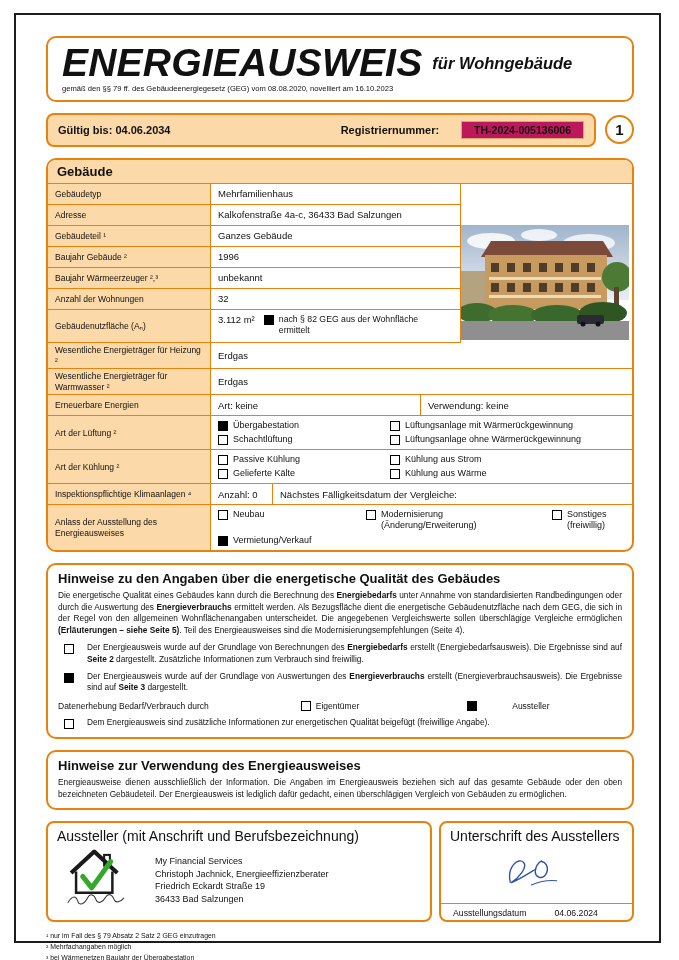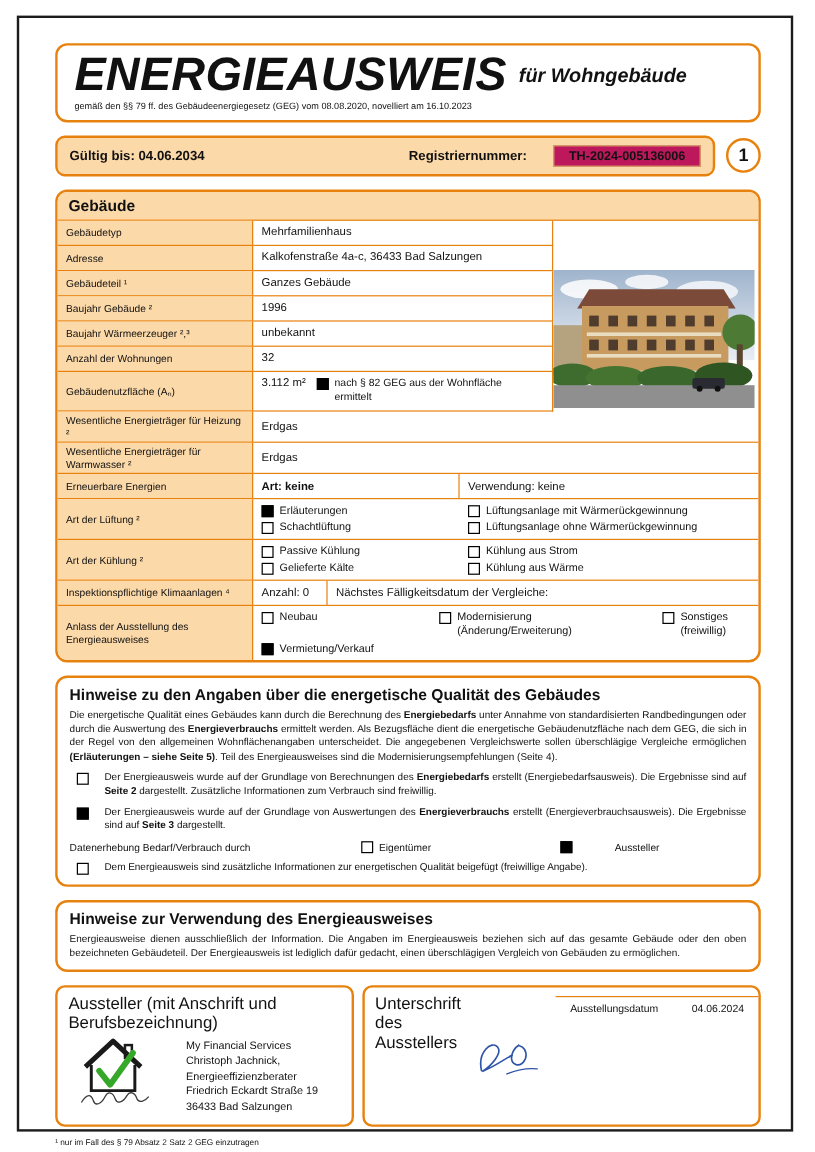--- a/index.html
+++ b/index.html
@@ -39,21 +39,21 @@
   .section{margin-top:11px;overflow:hidden;position:relative;}
   .section-title{background:var(--peach);border-bottom:1px solid var(--orange);font-weight:bold;font-size:13px;padding:4px 9px;}
   .row{display:flex;}
   .cell{box-sizing:border-box;padding:2px 7px;border-right:1px solid var(--orange);border-bottom:1px solid var(--orange);
     display:flex;align-items:center;min-height:21px;}
   .cell.label{width:163px;background:var(--peach);font-size:8.5px;line-height:1.25;flex:none;}
   .cell.value{font-size:9.5px;}
   .row.narrow .cell.value{width:250px;}
   .row.wide .cell.value{flex:1;border-right:none;}
   .row.last .cell{border-bottom:none;}
-  .cell.half{width:172px;flex:none;font-weight:bold;}
+  .cell.half{width:210px;flex:none;}
   .cell.rest{flex:1;border-right:none;}
   .cell.anzahl{width:62px;flex:none;}
   .nutz-value{align-items:flex-start !important;padding-top:4px !important;gap:9px;min-height:33px;}
   .nutz-note{display:flex;gap:5px;width:168px;font-size:8.7px;line-height:1.25;align-items:flex-start;}
   .cb{flex:none;width:8px;height:8px;border:1px solid #000;background:#fff;display:inline-block;margin-top:1px;}
   .cb.checked{background:#000;}
   .cell.opts{flex:1;border-right:none;display:block;padding:4px 7px;}
   .opt-grid{display:grid;grid-template-columns:172px 1fr;row-gap:3px;}
   .opt-grid.anlass{grid-template-columns:148px 186px 1fr;row-gap:4px;}
   .opt{display:flex;gap:5px;align-items:flex-start;font-size:9px;line-height:1.2;}
@@ -70,21 +70,21 @@
   .hint-item .txt{flex:1;font-size:8.3px;line-height:1.35;text-align:justify;}
   .data-line{display:flex;align-items:center;font-size:8.5px;margin-top:7px;}
   .data-line .opt{font-size:8.5px;align-items:center;}
   .data-line .opt.o1{margin-left:92px;}
   .data-line .opt.o2{margin-left:108px;gap:35px;}
 
   
   .issuer-row{display:flex;gap:7px;margin-top:11px;}
   .issuer-box{border:2px solid var(--orange);border-radius:8px;box-sizing:border-box;padding:5px 9px;background:#fff;}
   .issuer-left{width:386px;}
-  .issuer-right{flex:1;display:flex;flex-direction:row;padding-bottom:0;}
+  .issuer-right{flex:1;display:flex;flex-direction:column;padding-bottom:0;}
   .small-label{font-size:14px;}
   .issuer-content{display:flex;align-items:center;gap:16px;margin-top:1px;padding-left:4px;}
   .issuer-lines{font-size:9px;line-height:1.4;}
   .sig-area{flex:1;display:flex;align-items:center;justify-content:center;min-height:38px;}
   .date-row{border-top:1px solid var(--orange);margin:2px -9px 0;padding:4px 12px 2px;display:flex;gap:28px;font-size:8.7px;}
 
   
   .footnotes{margin-top:9px;font-size:6.9px;line-height:1.55;}
 </style>
 </head>
@@ -207,21 +207,21 @@
       <div class="cell label">Erneuerbare Energien</div>
       <div class="cell value half">Art: keine</div>
       <div class="cell value rest">Verwendung: keine</div>
     </div>
     <div class="row">
       <div class="cell label">Art der Lüftung ²</div>
       <div class="cell opts">
         <div class="opt-grid">
           <div class="opt">
             <span class="cb checked"></span>
-            <span>Erläuterungen</span>
+            <span>Übergabestation</span>
           </div>
           <div class="opt">
             <span class="cb"></span>
             <span>Lüftungsanlage mit Wärmerückgewinnung</span>
           </div>
           <div class="opt">
             <span class="cb"></span>
             <span>Schachtlüftung</span>
           </div>
           <div class="opt">

